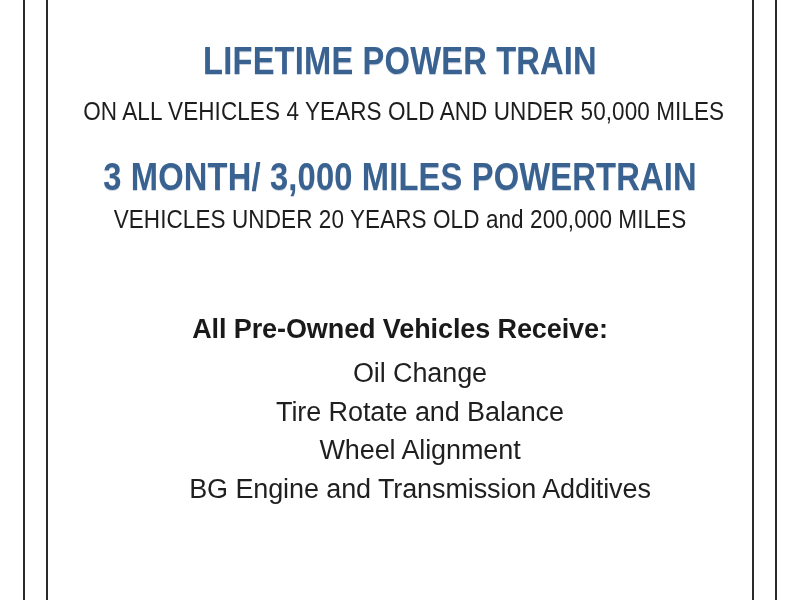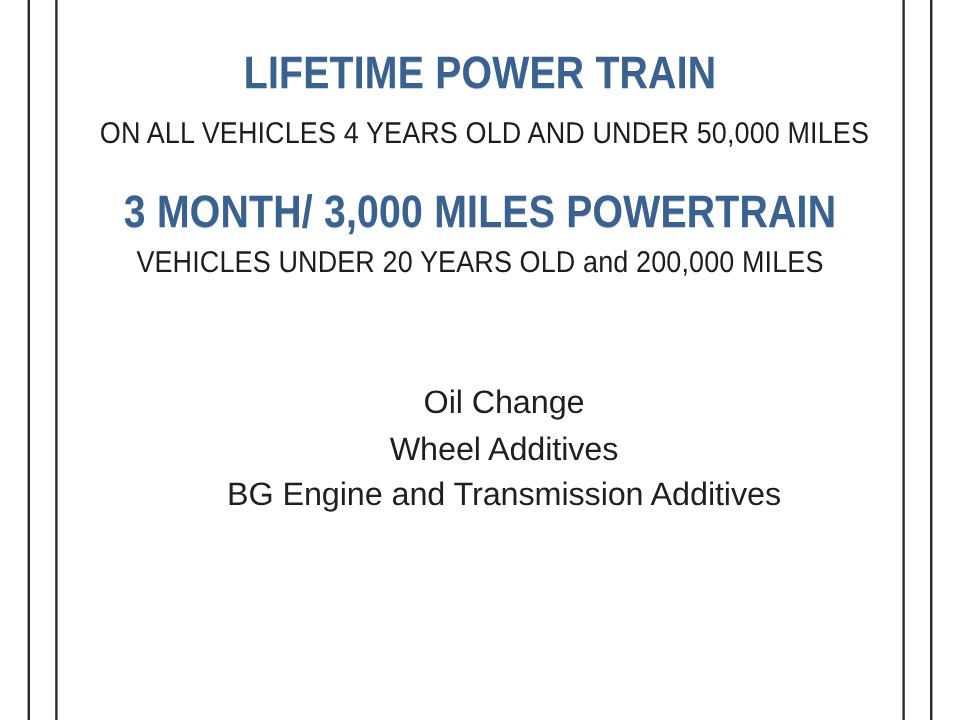--- a/index.html
+++ b/index.html
@@ -122,21 +122,23 @@
 
   <div class="content">
 
     <div class="headline headline-1">LIFETIME POWER TRAIN</div>
     <div class="subtitle subtitle-1">ON ALL VEHICLES 4 YEARS OLD AND UNDER 50,000 MILES</div>
 
     <div class="headline headline-2">3 MONTH/ 3,000 MILES POWERTRAIN</div>
     <div class="subtitle subtitle-2">VEHICLES UNDER 20 YEARS OLD and 200,000 MILES</div>
 
     <div class="services">
+      <div class="services-title">All Pre-Owned Vehicles Receive:</div>
       <ul class="services-list">
         <li>Oil Change</li>
-        <li>Wheel Additives</li>
+        <li>Tire Rotate and Balance</li>
+        <li>Wheel Alignment</li>
         <li>BG Engine and Transmission Additives</li>
       </ul>
     </div>
 
   </div>
 </div>
 
 </body></html>

